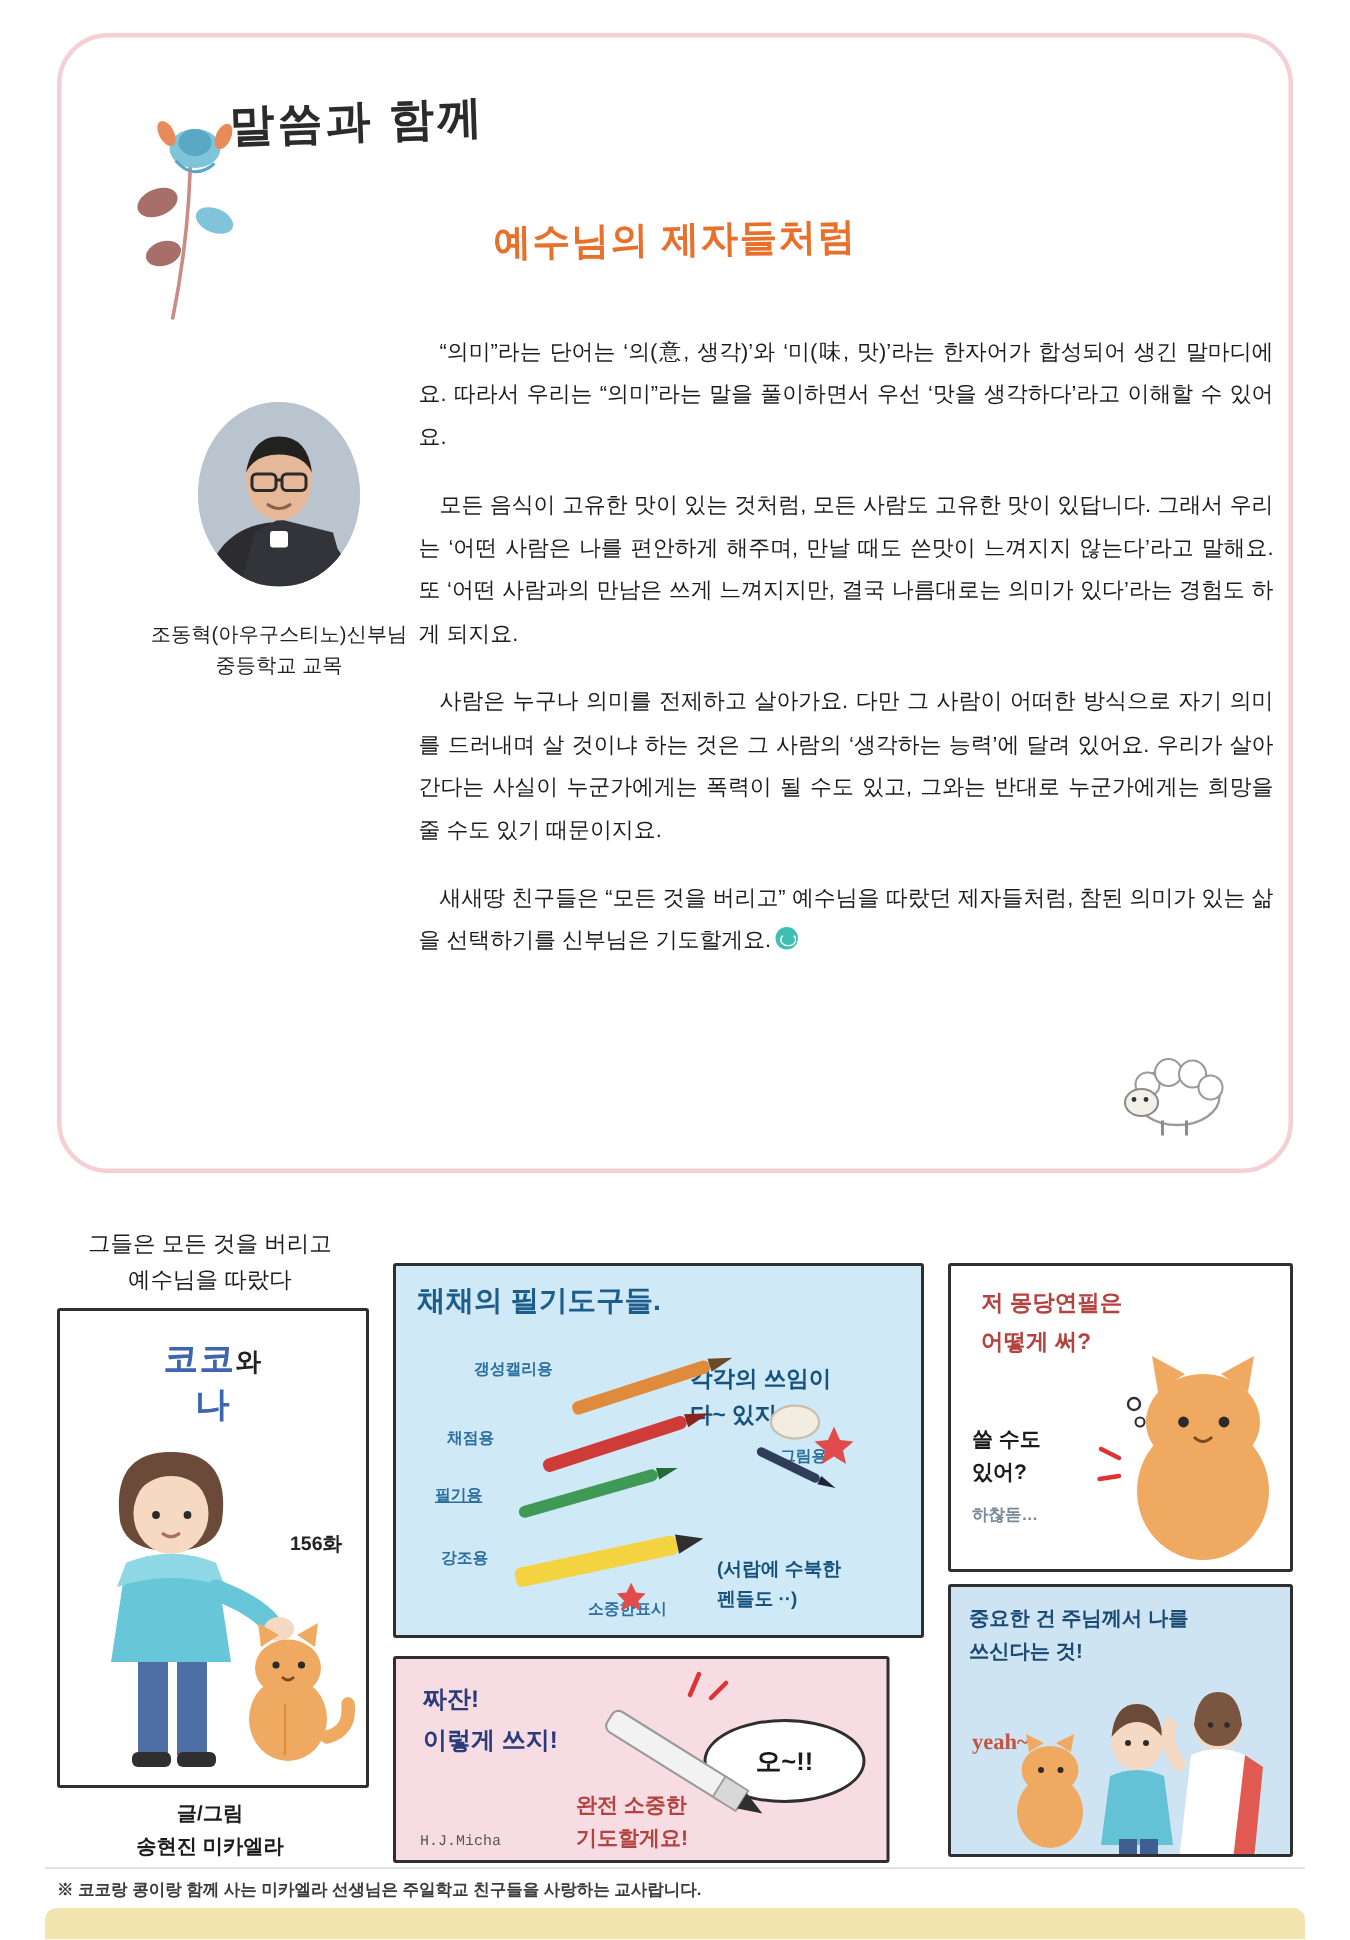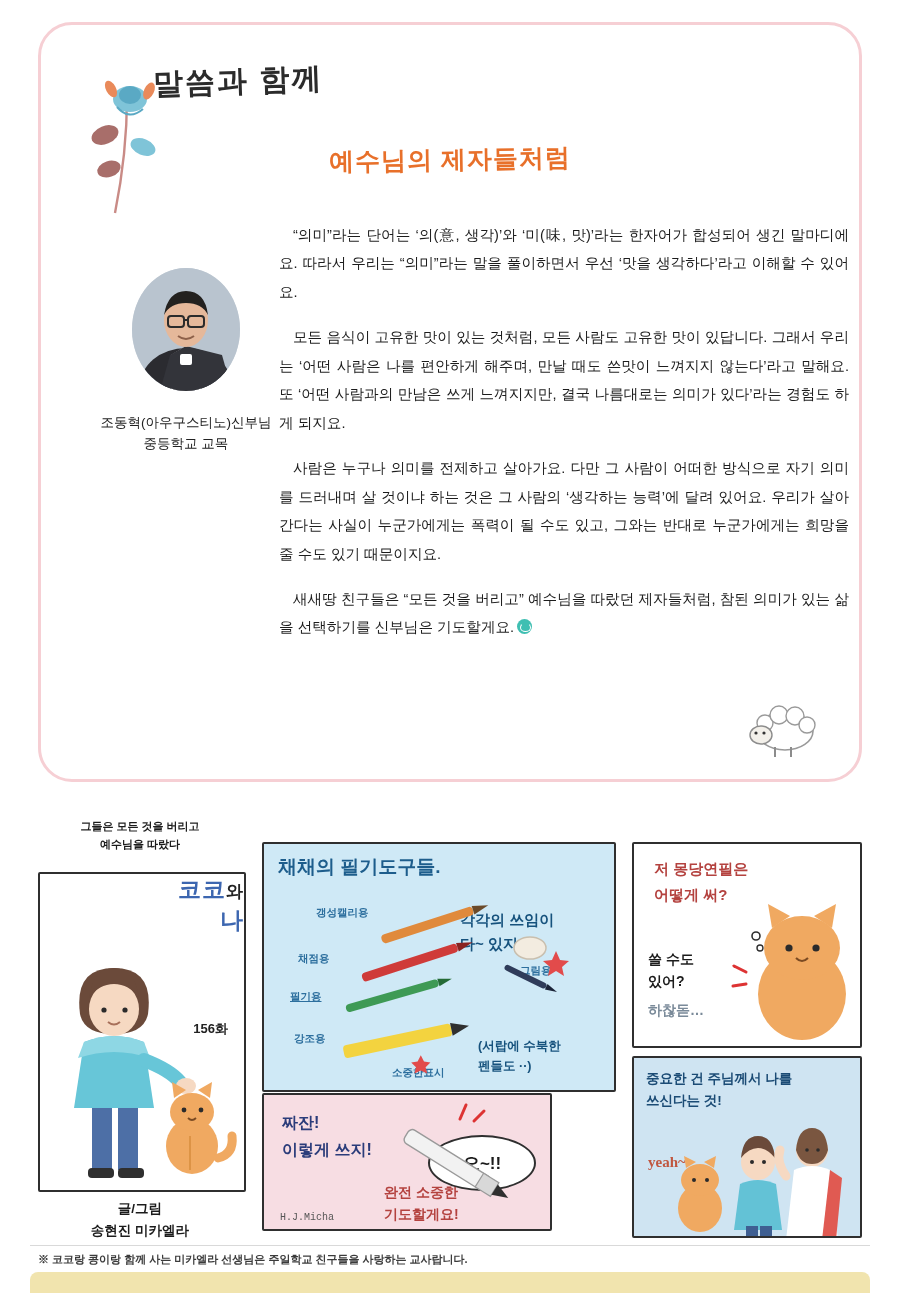--- a/index.html
+++ b/index.html
@@ -139,22 +139,22 @@
     width: 900px;
     height: 445px;
   }
 
   .comic-caption {
     position: absolute;
     left: 32px;
     top: 18px;
     width: 216px;
     text-align: center;
-    font-size: 11px;
-    font-weight: bold;
+    font-size: 15px;
+    font-weight: normal;
     line-height: 1.6;
     color: #1b1b1b;
   }
 
   .panel {
     position: absolute;
     box-sizing: border-box;
     border: 2px solid #2f2f2f;
     border-radius: 2px;
     overflow: hidden;
@@ -164,22 +164,22 @@
   #panel-cover {
     left: 38px;
     top: 72px;
     width: 208px;
     height: 320px;
     background: #ffffff;
   }
   .cover-title {
     position: absolute;
     left: 0; right: 0;
-    top: 0;
-    text-align: right;
+    top: 16px;
+    text-align: center;
     font-size: 23px;
     font-weight: bold;
     color: #3c66b0;
     letter-spacing: 1px;
   }
   .cover-title .sub { color: #222; font-size: 17px; }
   .cover-epi {
     position: absolute;
     right: 16px;
     top: 146px;
@@ -226,22 +226,22 @@
   #panel-pens .l5 { left: 256px; top: 120px; color:#2d6f9e; }
   #panel-pens .l6 { left: 128px; top: 222px; }
   #panel-pens .t2 {
     position: absolute; left: 214px; top: 192px;
     font-size: 12.5px; font-weight: bold; color: #16527d; line-height: 1.6;
   }
 
   
   #panel-tada {
     left: 262px;
-    top: 293px;
-    width: 290px;
+    top: 304px;
+    width: 331px;
     height: 138px;
     background: #f7dde3;
   }
   #panel-tada .t1 {
     position: absolute; left: 18px; top: 14px;
     font-size: 16px; font-weight: bold; color: #2b3c7a; line-height: 1.7;
   }
   #panel-tada .t2 {
     position: absolute; left: 120px; top: 86px;
     font-size: 14px; font-weight: bold; color: #b4423f; line-height: 1.6;
@@ -269,21 +269,21 @@
   #panel-cat .t1 {
     position: absolute; left: 20px; top: 12px;
     font-size: 15px; font-weight: bold; color: #b4423f; line-height: 1.7;
   }
   #panel-cat .t2 {
     position: absolute; left: 14px; top: 104px;
     font-size: 14px; font-weight: bold; color: #1b1b1b; line-height: 1.6;
   }
   #panel-cat .t3 {
     position: absolute; left: 14px; top: 158px;
-    font-size: 14px; font-weight: bold; color: #7a8a99;
+    font-size: 11px; font-weight: bold; color: #7a8a99;
   }
 
   
   #panel-important {
     left: 632px;
     top: 256px;
     width: 230px;
     height: 182px;
     background: #cfe4f2;
   }

